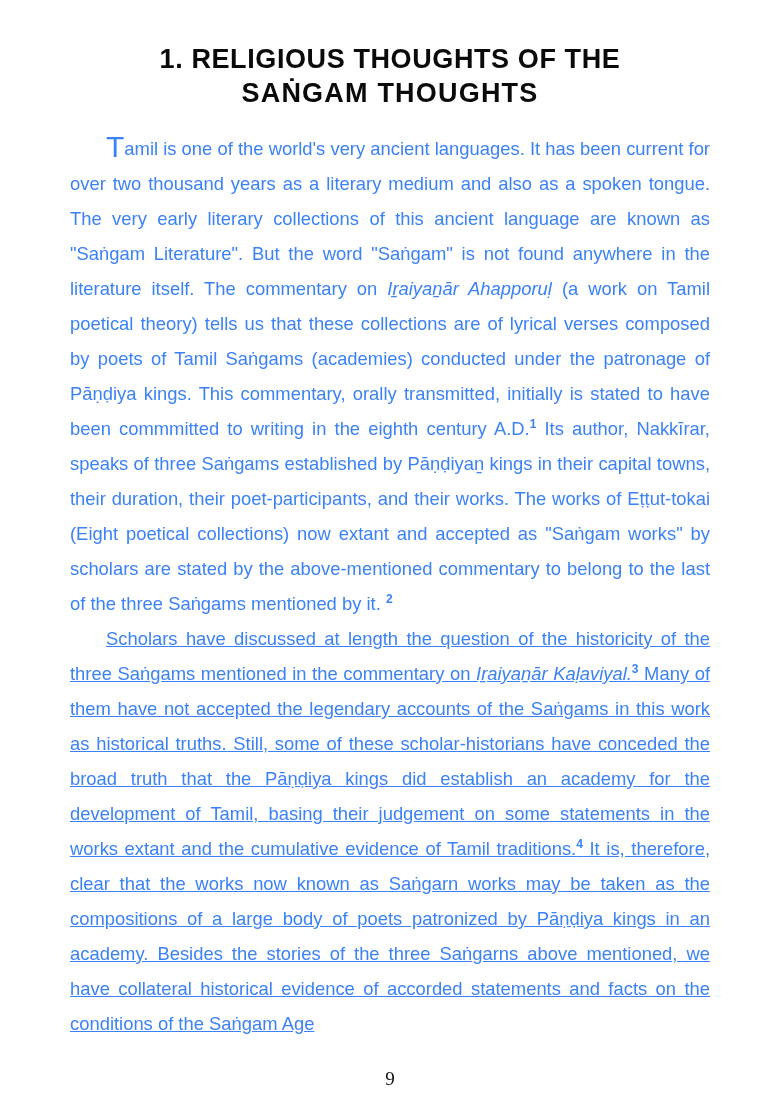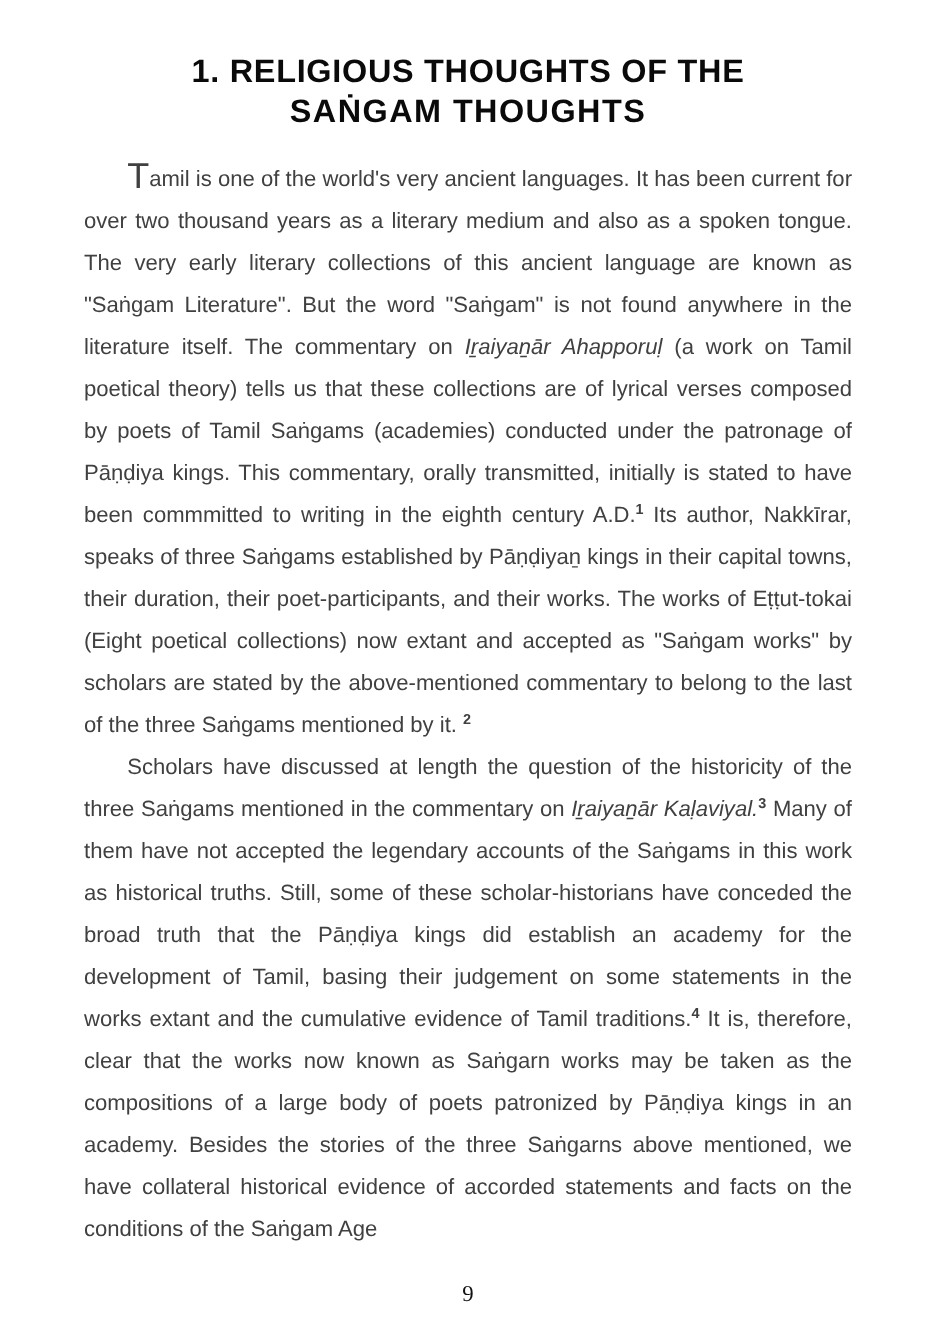--- a/index.html
+++ b/index.html
@@ -49,32 +49,33 @@
     left: 70px;
     top: 131px;
     width: 640px;
   }
   .para {
     font-size: 18.4px;
     line-height: 35px;
     text-align: justify;
     text-justify: inter-word;
     margin: 0;
-    color: #404040;
+    color: #3b82f6;
     -webkit-font-smoothing: none;
   }
   .para + .para {
     margin-top: 0px;
   }
   .para-1 {
     text-indent: 0;
   }
   .para-2 {
     text-indent: 36px;
     margin-top: 2px;
+    text-decoration: underline;
   }
   .para-1 .lead-in {
     padding-left: 36px;
   }
   .dropcap {
     font-size: 30px;
     line-height: 0;
     position: relative;
     top: 2px;
     letter-spacing: 0px;

